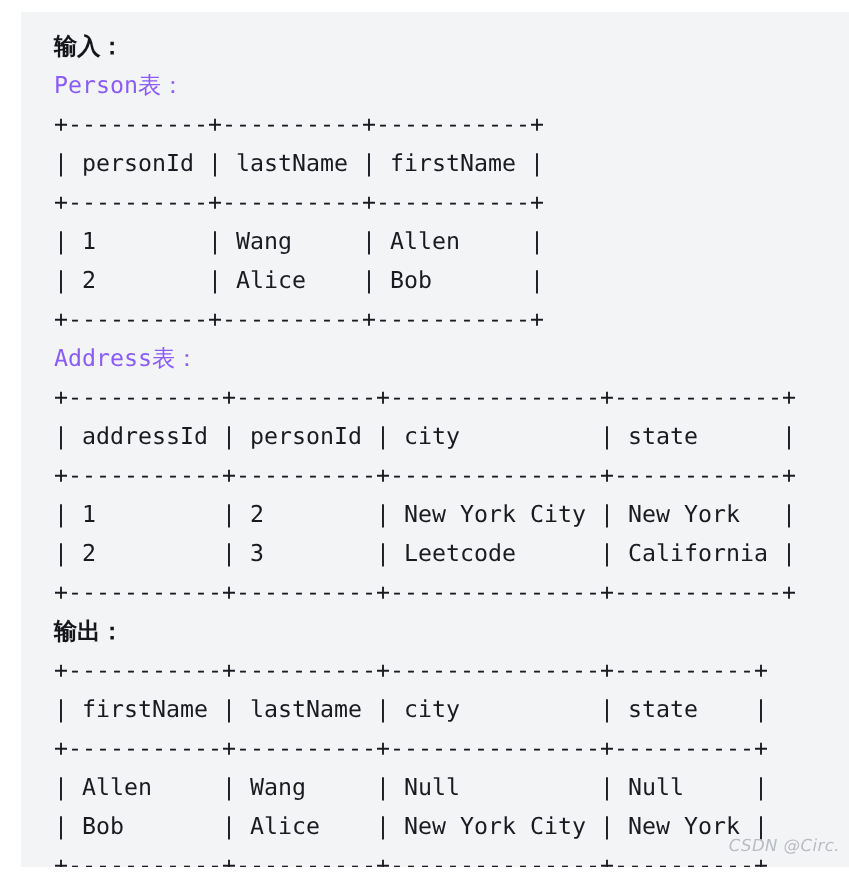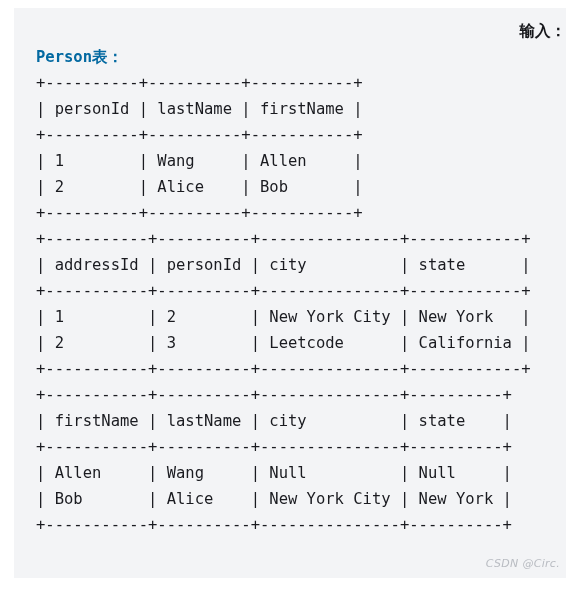--- a/index.html
+++ b/index.html
@@ -26,28 +26,27 @@
     overflow: hidden;
   }
   .heading {
     font-family: "DejaVu Sans Mono", "Liberation Mono", monospace;
     font-weight: bold;
     font-size: 15.5px;
     line-height: 26px;
     color: #15161a;
     white-space: pre;
     letter-spacing: 0;
-    text-align: right;
   }
   .subheading {
     font-family: "DejaVu Sans Mono", "Liberation Mono", monospace;
-    font-weight: bold;
+    font-weight: normal;
     font-size: 15.5px;
     line-height: 26px;
-    color: #0369a1;
+    color: #8b5cf6;
     white-space: pre;
   }
   .ascii-table {
     font-family: "DejaVu Sans Mono", "Liberation Mono", monospace;
     font-size: 15.5px;
     line-height: 26px;
     color: #1a1b20;
     white-space: pre;
     margin: 0;
     padding: 0;
@@ -75,28 +74,30 @@
 
   <div class="subheading">Person表：</div>
 
   <pre class="ascii-table">+----------+----------+-----------+
 | personId | lastName | firstName |
 +----------+----------+-----------+
 | 1        | Wang     | Allen     |
 | 2        | Alice    | Bob       |
 +----------+----------+-----------+</pre>
 
+  <div class="subheading">Address表：</div>
 
   <pre class="ascii-table">+-----------+----------+---------------+------------+
 | addressId | personId | city          | state      |
 +-----------+----------+---------------+------------+
 | 1         | 2        | New York City | New York   |
 | 2         | 3        | Leetcode      | California |
 +-----------+----------+---------------+------------+</pre>
 
+  <div class="heading">输出：</div>
 
   <pre class="ascii-table">+-----------+----------+---------------+----------+
 | firstName | lastName | city          | state    |
 +-----------+----------+---------------+----------+
 | Allen     | Wang     | Null          | Null     |
 | Bob       | Alice    | New York City | New York |
 +-----------+----------+---------------+----------+</pre>
 
   <div id="watermark">CSDN @Circ.</div>
 

